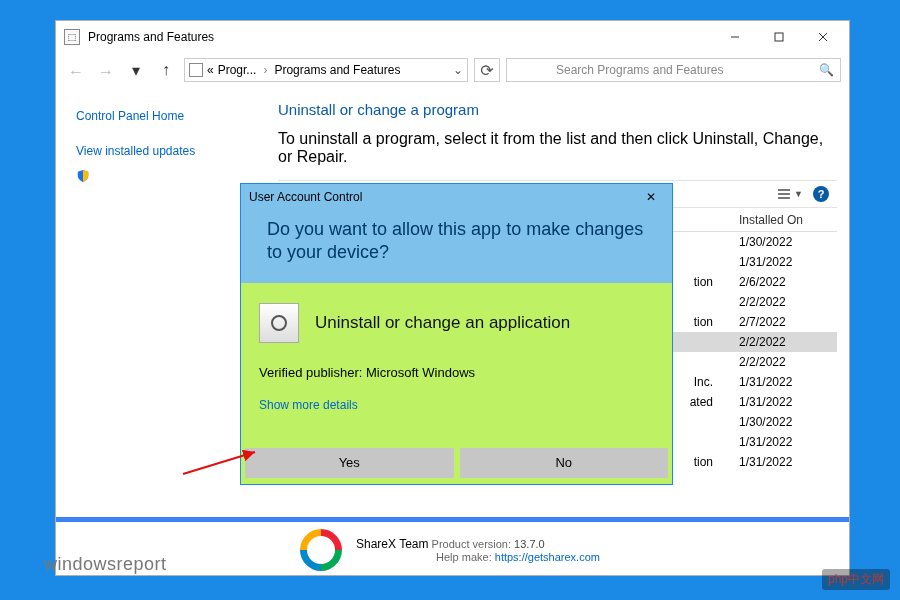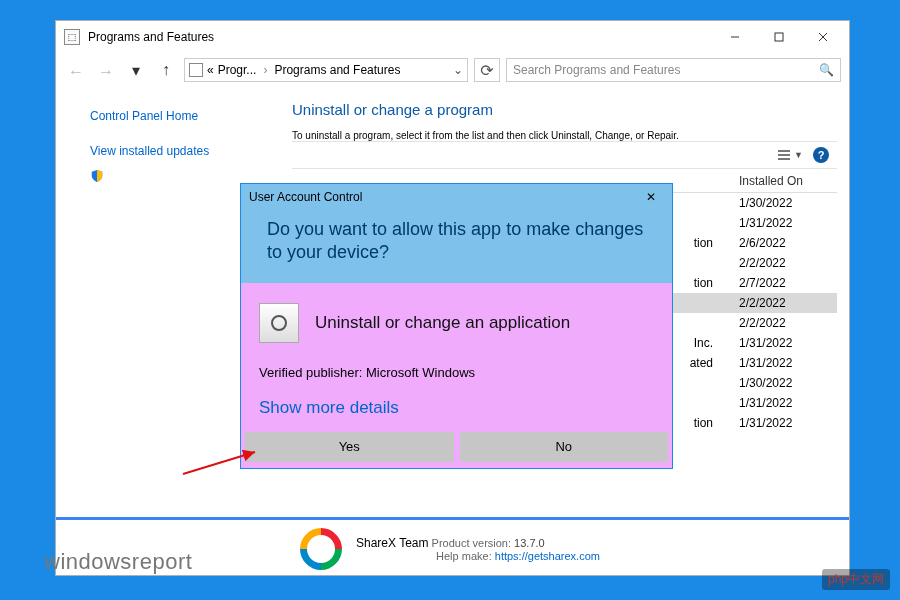--- a/index.html
+++ b/index.html
@@ -15,65 +15,65 @@
   .winbtn { width:44px; height:30px; display:flex; align-items:center; justify-content:center; color:#333; font-size:12px; }
   .winbtn svg { width:10px; height:10px; }
   .navbar { display:flex; align-items:center; height:34px; padding:0 8px; gap:6px; }
   .navbtn { width:24px; height:24px; display:flex; align-items:center; justify-content:center; color:#bbb; }
   .addressbar { display:flex; align-items:center; border:1px solid #ccc; height:24px; flex:1; padding:0 4px; font-size:12px; gap:4px; }
   .addressbar .crumb { color:#000; }
   .addressbar .sep { color:#888; margin:0 3px; }
   .addressbar .pad { flex:1; }
   .refreshbtn { border:1px solid #ccc; height:24px; width:26px; display:flex; align-items:center; justify-content:center; color:#555; }
   .searchbar { display:flex; align-items:center; border:1px solid #ccc; height:24px; width:335px; padding:0 6px; font-size:12px; color:#888; }
-  .searchbar .ph { flex:1; }
-  .body { display:flex; height:430px;padding-left:14px; }
+  .searchbar .ph { flex:1;margin-left:43px; }
+  .body { display:flex; height:430px; }
   .sidebar { width:210px; padding:20px 8px 0 20px; font-size:12px; line-height:1.6; }
   .sidebar .link1 { color:#0066cc; margin-bottom:16px; }
   .sidebar .link2 { color:#0066cc; margin-bottom:8px; }
   .sidebar .link3 { color:#0066cc; display:flex; gap:6px; }
   .shield { width:14px; height:14px; }
   .main { flex:1; padding:14px 12px 0 12px; font-size:12px; position:relative; }
   .main h2 { font-size:15px; font-weight:400; color:#0a5aa6; margin-bottom:12px; }
-  .main .subtitle { color:#000; font-size:10px; }
+  .main .subtitle { color:#000; font-size:16px; margin-bottom:14px; }
   .toolbar-row { display:flex; justify-content:flex-end; align-items:center; height:28px; border-top:1px solid #e3e3e3; border-bottom:1px solid #e3e3e3; padding:0 8px; gap:10px; }
   .viewbtn { display:flex; align-items:center; gap:3px; color:#555; }
   .helpbtn { width:16px; height:16px; border-radius:50%; background:#0a5aa6; color:#fff; display:flex; align-items:center; justify-content:center; font-size:11px; font-weight:bold; }
   .listhead { display:flex; align-items:center; height:24px; border-bottom:1px solid #ddd; font-size:12px; color:#333; padding:0 8px; }
   .col-right { width:90px; text-align:left; margin-left:auto; }
   .listbody { font-size:12px; }
   .row { display:flex; align-items:center; height:20px; padding:0 8px; }
   .row.sel { background:#d9d9d9; }
   .row .rtext { margin-left:auto; width:130px; text-align:right; padding-right:26px; }
   .row .date { width:90px; }
-  .detailbar { display:flex; align-items:center; border-top:3px solid #3b82f6; padding:10px 20px; gap:14px; height:60px; }
+  .detailbar { display:flex; align-items:center; border-top:5px solid #3b82f6; padding:10px 20px; gap:14px; height:60px; }
   .ring { width:42px; height:42px; border-radius:50%; border:7px solid; border-color:#e23 #0a5 #08c #fa0; transform:rotate(45deg); }
   .details { font-size:11px; color:#444; }
   .details .team { display:inline; font-size:12px; color:#000; }
   .details .lbl { color:#666; }
   .details .lnk { color:#0066cc; }
   
   .uac {
     position:absolute; left:240px; top:183px; width:433px;
-    border:1px solid #1a8ae6; background:#f0abfc;
+    border:1px solid #1a8ae6; background:#bef264;
   }
   .uac-title { background:#7ec1eb; height:26px; display:flex; align-items:center; padding:0 8px; font-size:12px; color:#000; }
   .uac-title .xbtn { margin-left:auto; width:26px; height:22px; display:flex; align-items:center; justify-content:center; font-family: "Segoe UI Symbol"; }
   .uac-head { background:#7ec1eb; padding:8px 18px 18px 26px; font-size:18px; color:#003a6a; line-height:1.3; }
   .uac-body { padding:20px 18px 12px 18px; }
   .uac-app { display:flex; align-items:center; gap:16px; font-size:17px; color:#111; margin-bottom:22px; }
   .uac-app .aicon { width:40px; height:40px; border:1px solid #aaa; background:linear-gradient(#fff,#ddd); display:flex; align-items:center; justify-content:center; }
   .uac-app .aicon .disc { width:16px; height:16px; border-radius:50%; border:2px solid #555; }
   .uac-pub { font-size:13px; color:#000; margin-bottom:18px; }
-  .uac-more { font-size:17px; color:#0066cc; margin-bottom:2px; }
+  .uac-more { font-size:12px; color:#0066cc; margin-bottom:24px; }
   .uac-btns { display:flex; gap:6px; padding:0 4px 6px 4px;border-radius:13px; }
   .uac-btn { flex:1; height:30px; background:#c6c6c6; border:none; font-size:13px; color:#000; display:flex; align-items:center; justify-content:center; }
   
   .arrow { position:absolute; left:181px; top:448px; pointer-events:none; }
-  .watermark { position:absolute; left:44px; bottom:25px; font-size:22px; color:#777; letter-spacing:0.5px; }
+  .watermark { position:absolute; left:44px; bottom:25px; font-size:18px; color:#777; letter-spacing:0.5px; }
   .watermark2 { position:absolute; right:10px; bottom:10px; font-size:12px; color:#c0392b; background:#0005; padding:2px 6px; border-radius:3px; }
 </style>
 </head>
 <body>
 
 <div class="window">
   <div class="titlebar">
     <div class="icon-box">⬚</div>
     <div class="title">Programs and Features</div>
     <div class="win-controls">

